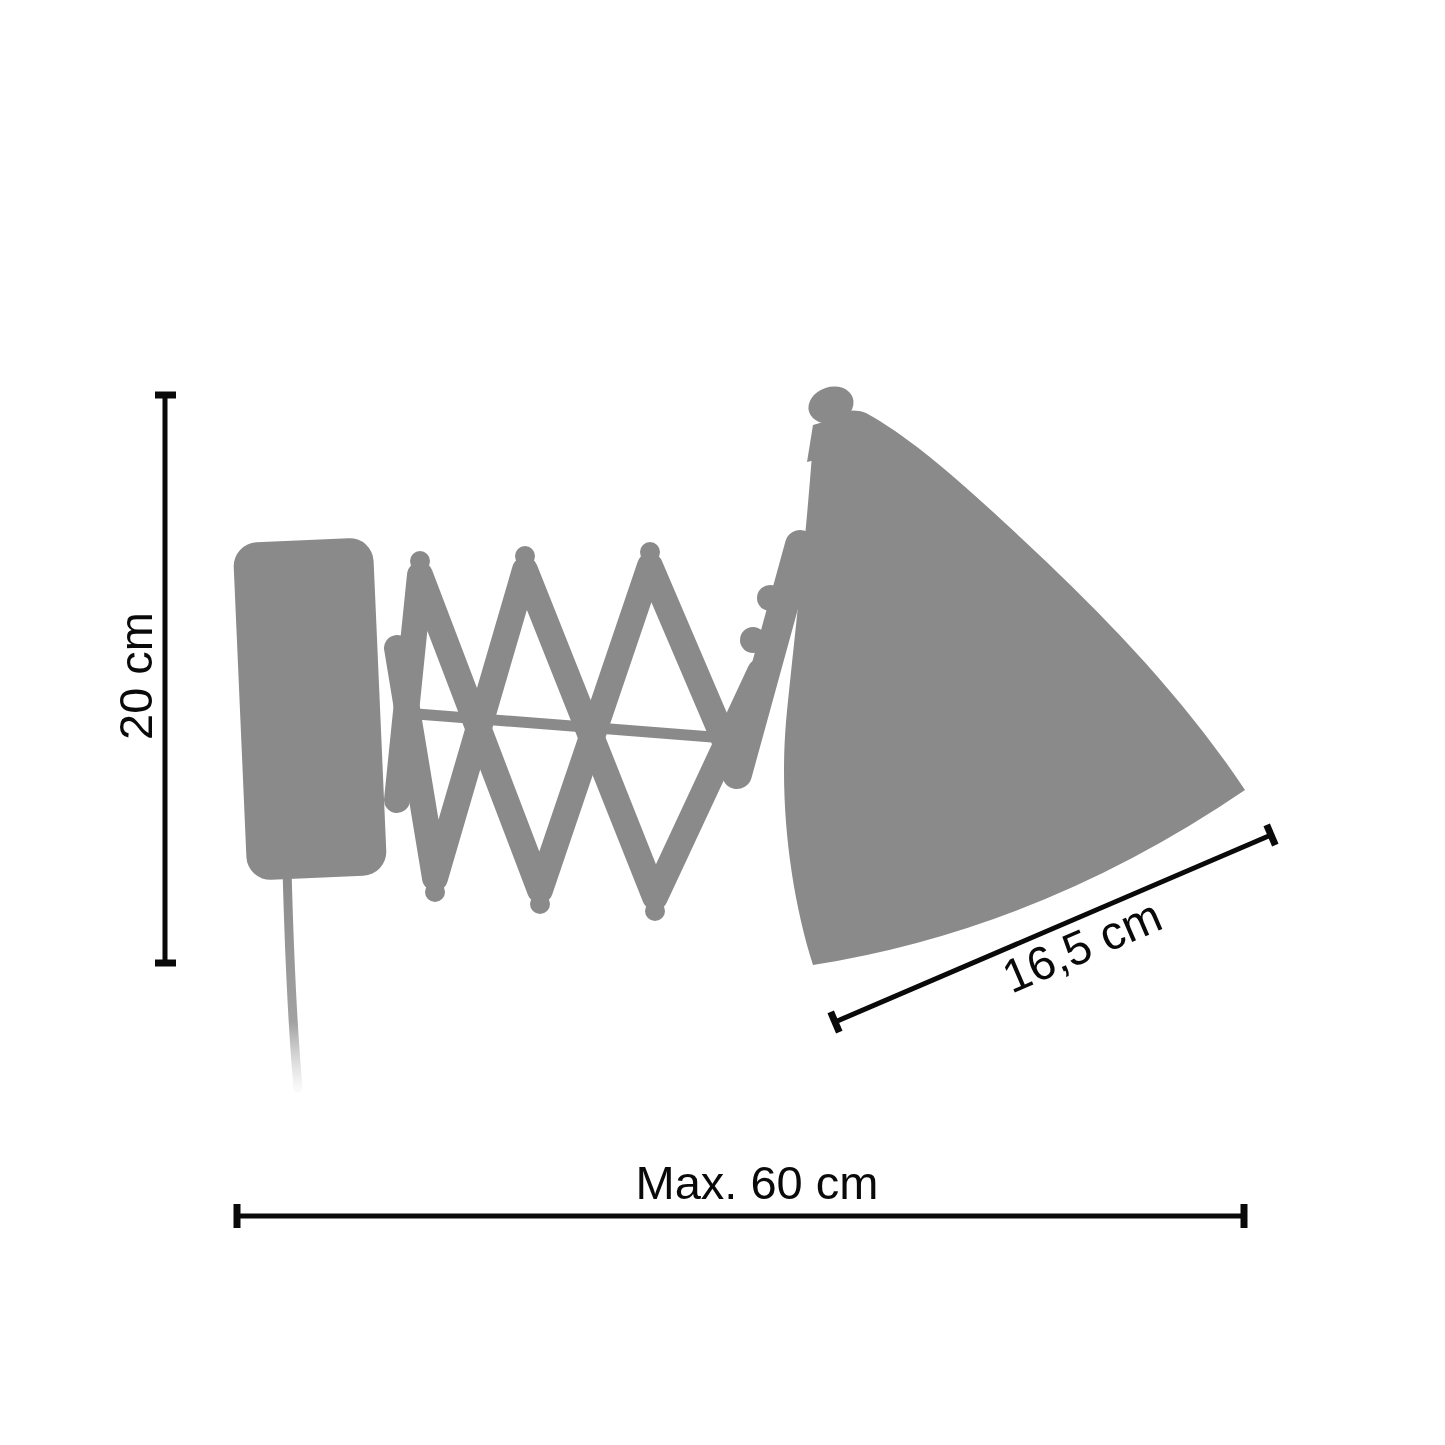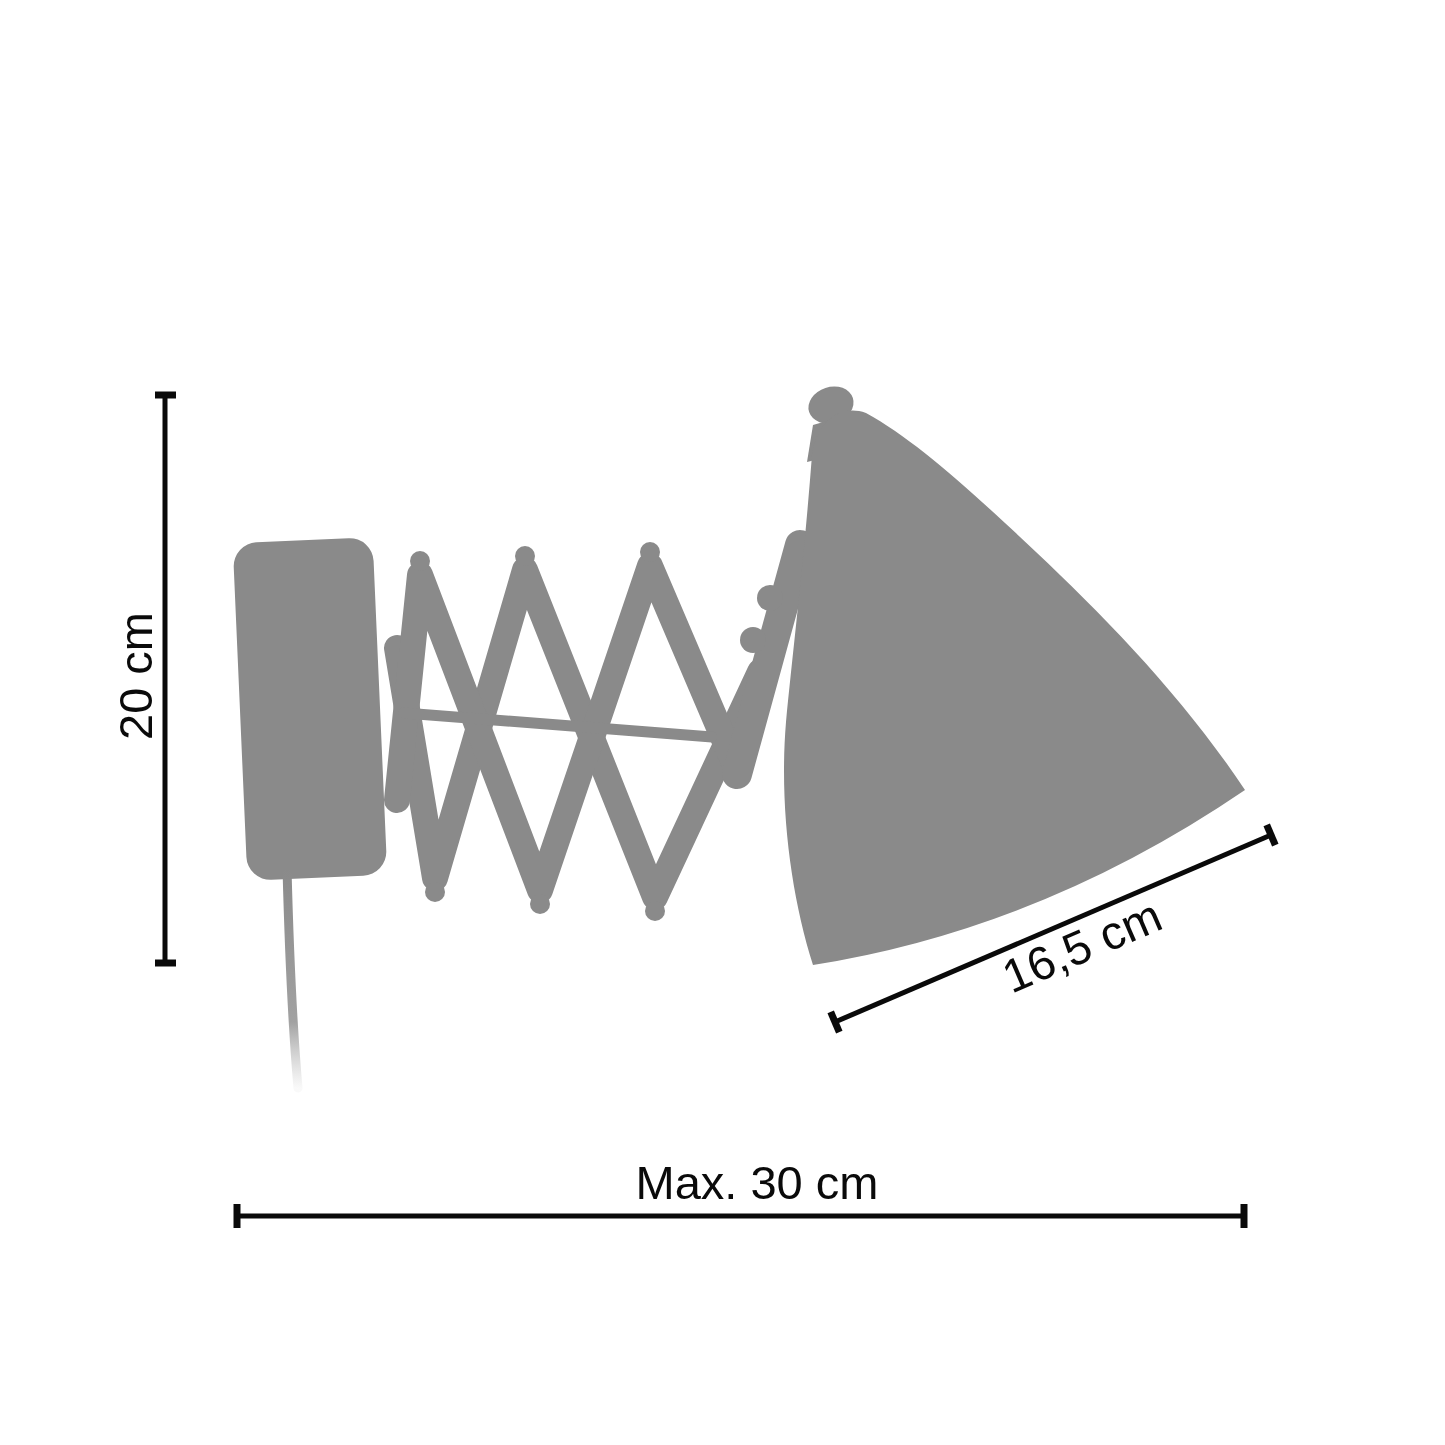--- a/index.html
+++ b/index.html
@@ -107,15 +107,15 @@
         <line x1="830.7" y1="1011.9" x2="839.3" y2="1032.1" stroke-width="7"></line>
         <line x1="1266.7" y1="824.9" x2="1275.3" y2="845.1" stroke-width="7"></line>
       </g>
     </g>
   </svg>
 
   <div class="dim-label rot-90" style="left:136px; top:676px;">20 cm</div>
 
   <div class="dim-label rot-diag" style="left:1082px; top:946px;">16,5 cm</div>
 
-  <div class="dim-label" style="left:757px; top:1183px;">Max. 30 cm</div>
+  <div class="dim-label" style="left:757px; top:1183px;">Max. 60 cm</div>
 
 </div>
 
 </body></html>

